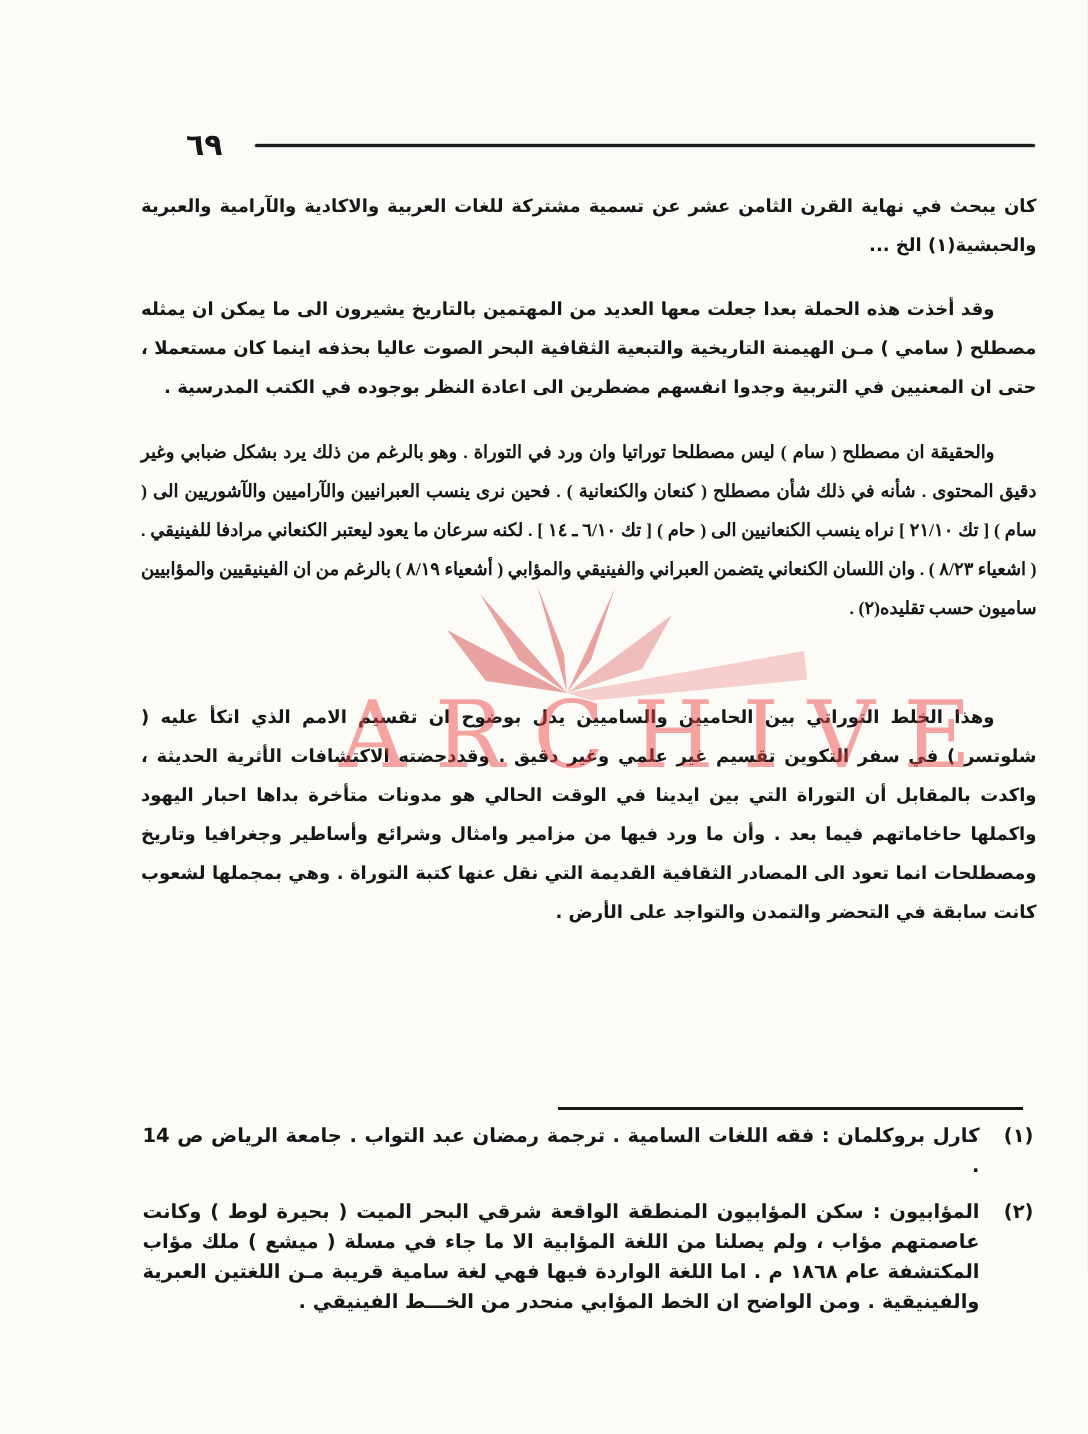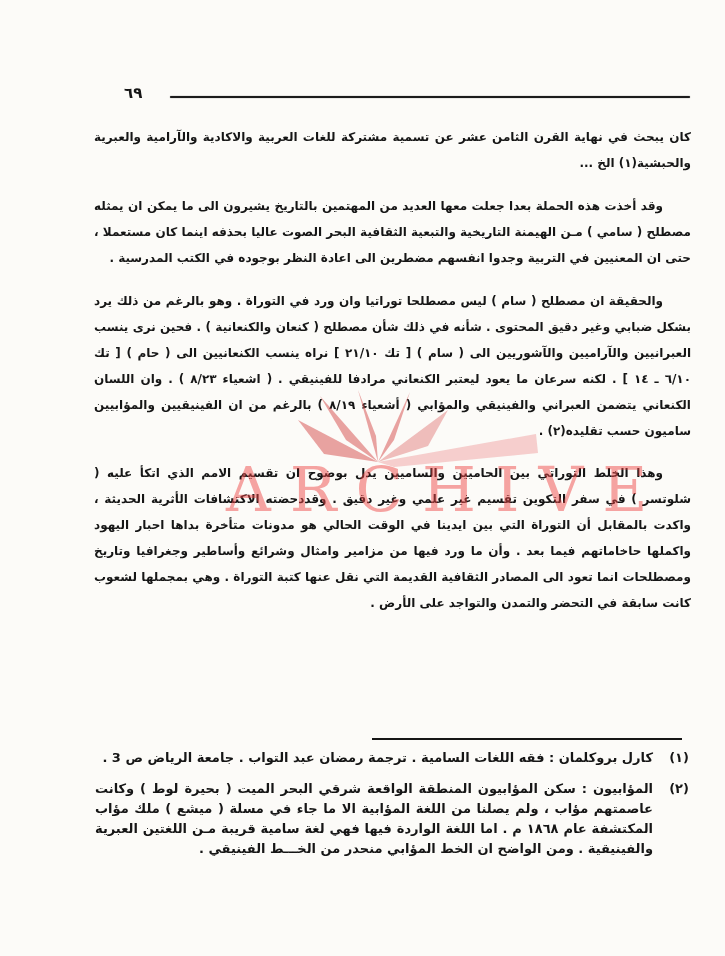--- a/index.html
+++ b/index.html
@@ -8,37 +8,37 @@
     width:725px;height:956px;
     margin:0 auto;
     background:#fcfbf8;
     overflow:hidden;
     font-family:"DejaVu Sans",sans-serif;
     color:#161616;
   }
   
   .page-number{
     position:absolute;top:84px;left:124px;
-    font-size:15px;font-weight:700;direction:rtl;
+    font-size:20px;font-weight:700;direction:rtl;
   }
   .header-rule{
     position:absolute;top:96px;left:170px;width:520px;height:2px;
     background:#1c1c1c;border-radius:1px;
     box-shadow:0 0 1px #444;
   }
   
   .body-text{
     position:absolute;top:124px;right:34px;width:597px;
     direction:rtl;text-align:justify;text-align-last:right;
     font-size:12px;line-height:26px;font-weight:600;
     letter-spacing:.1px;
   }
   .body-text p{margin:0 0 17px 0;}
   .body-text p.indent{text-indent:28px;}
-  .body-text p.pre-gap{margin-bottom:16px;}
+  .body-text p.pre-gap{margin-bottom:47px;font-family:Liberation Serif, serif;}
   
   .footnote-rule{
     position:absolute;top:738px;left:372px;width:310px;height:2px;
     background:#161616;
   }
   .footnotes{
     position:absolute;top:748px;right:36px;width:600px;
     direction:rtl;font-size:13px;line-height:20px;font-weight:700;
   }
   .footnote{display:flex;flex-direction:row;margin-bottom:11px;}
@@ -71,21 +71,21 @@
     <p>كان يبحث في نهاية القرن الثامن عشر عن تسمية مشتركة للغات العربية والاكادية والآرامية والعبرية والحبشية(١) الخ ...</p>
     <p class="indent">وقد أخذت هذه الحملة بعدا جعلت معها العديد من المهتمين بالتاريخ يشيرون الى ما يمكن ان يمثله مصطلح ( سامي ) مـن الهيمنة التاريخية والتبعية الثقافية البحر الصوت عاليا بحذفه اينما كان مستعملا ، حتى ان المعنيين في التربية وجدوا انفسهم مضطرين الى اعادة النظر بوجوده في الكتب المدرسية .</p>
     <p class="indent pre-gap">والحقيقة ان مصطلح ( سام ) ليس مصطلحا توراتيا وان ورد في التوراة . وهو بالرغم من ذلك يرد بشكل ضبابي وغير دقيق المحتوى . شأنه في ذلك شأن مصطلح ( كنعان والكنعانية ) . فحين نرى ينسب العبرانيين والآراميين والآشوريين الى ( سام ) [ تك ٢١/١٠ ] نراه ينسب الكنعانيين الى ( حام ) [ تك ٦/١٠ ـ ١٤ ] . لكنه سرعان ما يعود ليعتبر الكنعاني مرادفا للفينيقي . ( اشعياء ٨/٢٣ ) . وان اللسان الكنعاني يتضمن العبراني والفينيقي والمؤابي ( أشعياء ٨/١٩ ) بالرغم من ان الفينيقيين والمؤابيين ساميون حسب تقليده(٢) .</p>
     <p class="indent">وهذا الخلط التوراتي بين الحاميين والساميين يدل بوضوح ان تقسيم الامم الذي اتكأ عليه ( شلوتسر ) في سفر التكوين تقسيم غير علمي وغير دقيق . وقددحضته الاكتشافات الأثرية الحديثة ، واكدت بالمقابل أن التوراة التي بين ايدينا في الوقت الحالي هو مدونات متأخرة بداها احبار اليهود واكملها حاخاماتهم فيما بعد . وأن ما ورد فيها من مزامير وامثال وشرائع وأساطير وجغرافيا وتاريخ ومصطلحات انما تعود الى المصادر الثقافية القديمة التي نقل عنها كتبة التوراة . وهي بمجملها لشعوب كانت سابقة في التحضر والتمدن والتواجد على الأرض .</p>
   </div>
 
   <div class="footnote-rule"></div>
   <div class="footnotes">
     <div class="footnote">
       <span class="marker">(١)</span>
-      <span class="fn-text">كارل بروكلمان : فقه اللغات السامية . ترجمة رمضان عبد التواب . جامعة الرياض ص 3 .</span>
+      <span class="fn-text">كارل بروكلمان : فقه اللغات السامية . ترجمة رمضان عبد التواب . جامعة الرياض ص 14 .</span>
     </div>
     <div class="footnote">
       <span class="marker">(٢)</span>
       <span class="fn-text">المؤابيون : سكن المؤابيون المنطقة الواقعة شرقي البحر الميت ( بحيرة لوط ) وكانت عاصمتهم مؤاب ، ولم يصلنا من اللغة المؤابية الا ما جاء في مسلة ( ميشع ) ملك مؤاب المكتشفة عام ١٨٦٨ م . اما اللغة الواردة فيها فهي لغة سامية قريبة مـن اللغتين العبرية والفينيقية . ومن الواضح ان الخط المؤابي منحدر من الخـــط الفينيقي .</span>
     </div>
   </div>
 
   <svg class="wm wm-logo" viewBox="0 0 245 82" xmlns="http://www.w3.org/2000/svg" aria-hidden="true">
     <g opacity="0.55" fill="#d95a5a">
       <path d="M80,72 L0,30 L26,64 Z"></path>

